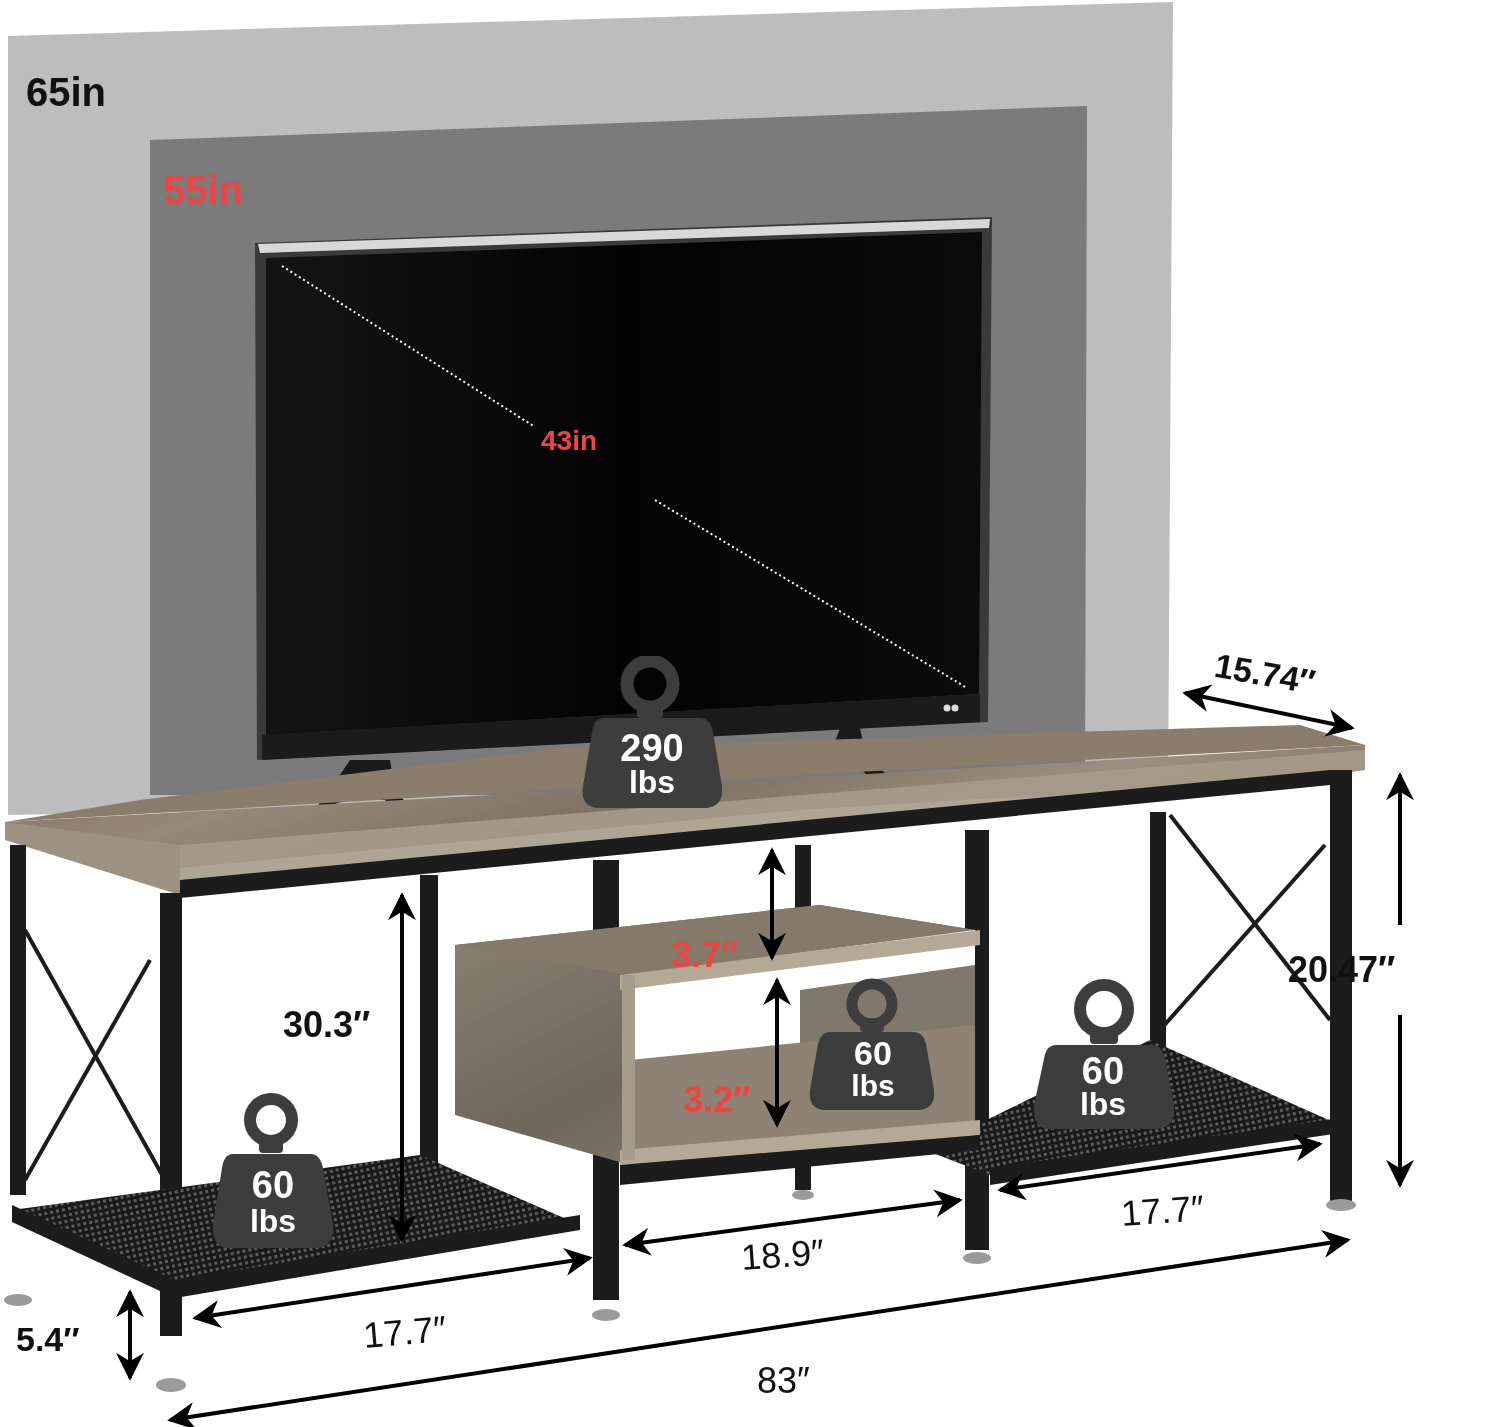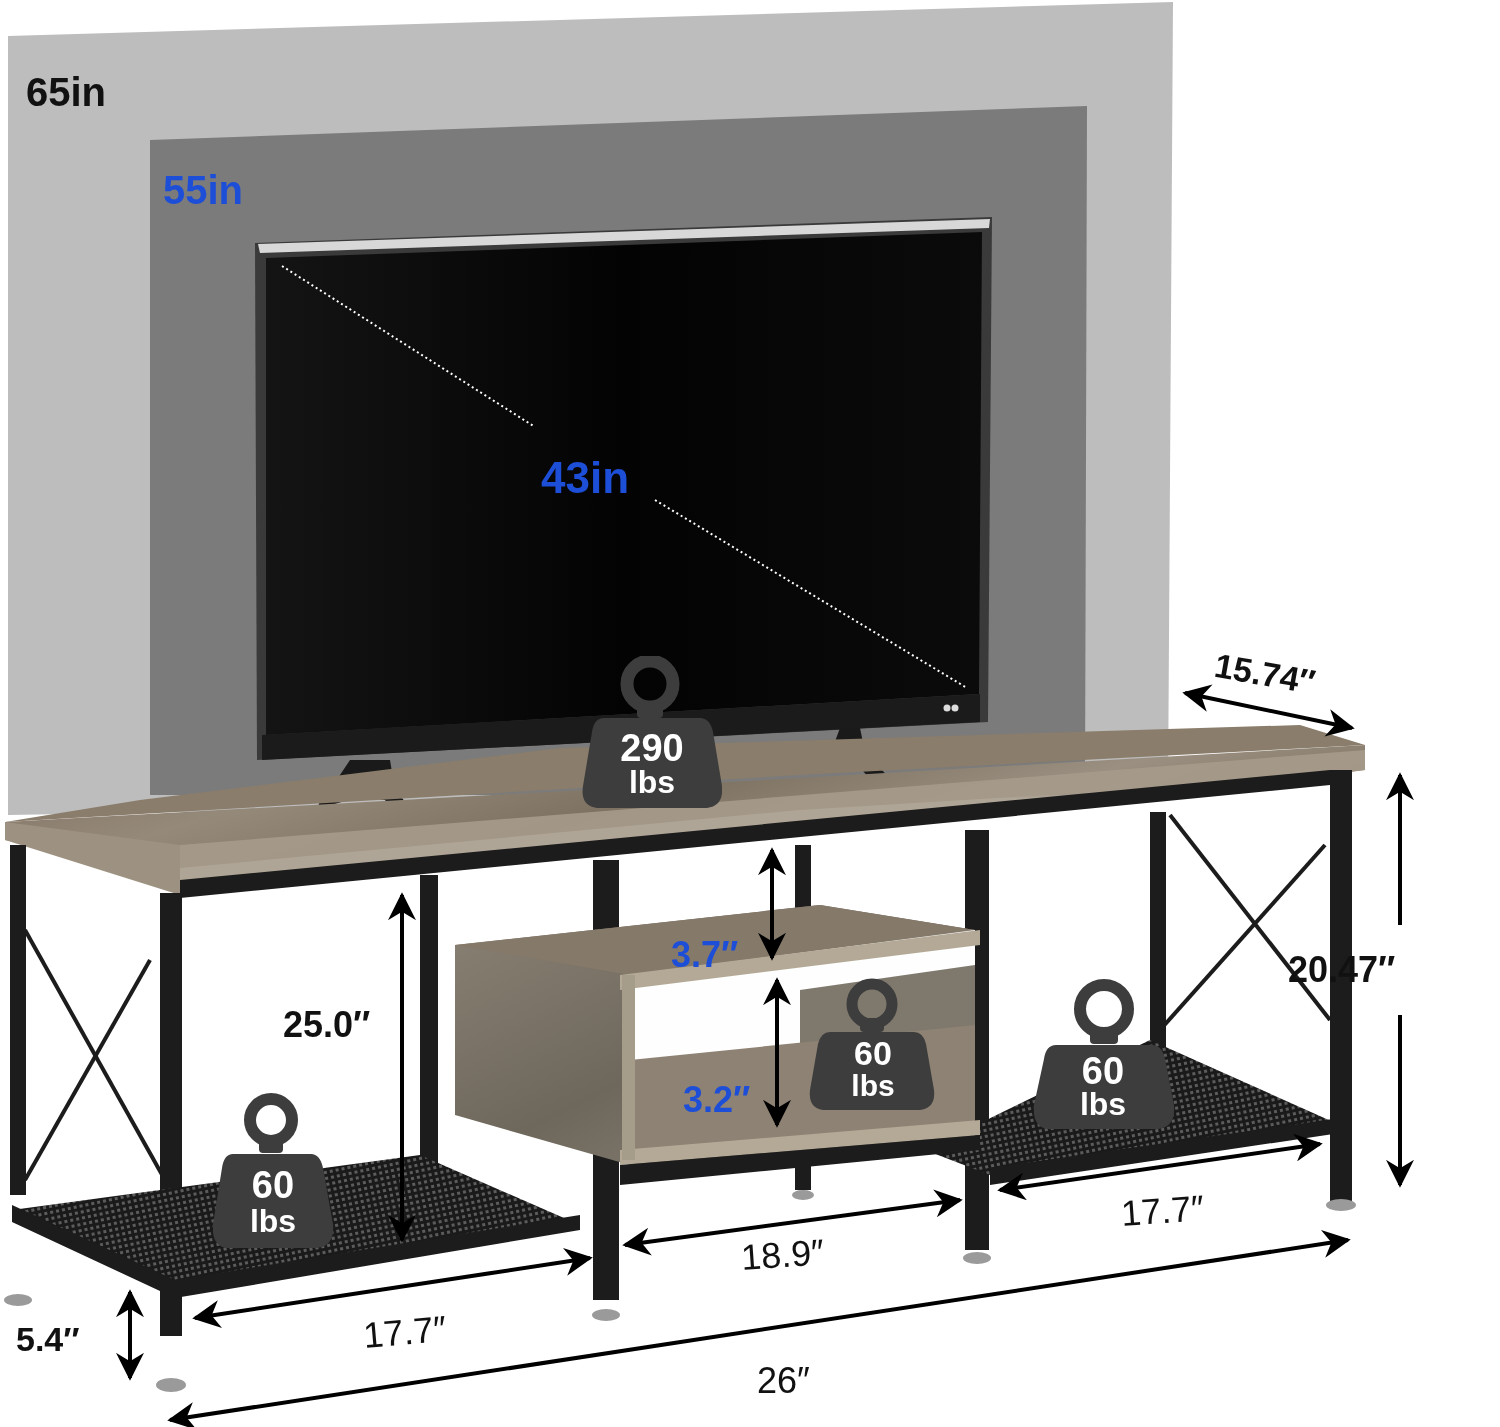--- a/index.html
+++ b/index.html
@@ -1,21 +1,21 @@
 <!DOCTYPE html>
 <html><head>
 <meta charset="utf-8">
 <style>
   html, body { margin:0; padding:0; background:#ffffff; }
   body { width:1500px; height:1427px; position:relative; overflow:hidden;
          font-family:"Liberation Sans", sans-serif; }
   #scene { position:absolute; left:0; top:0; width:1500px; height:1427px; }
   .lbl { position:absolute; font-family:"Liberation Sans", sans-serif; font-weight:bold;
          color:#111; white-space:nowrap; line-height:1; }
-  .lbl-white { color:#1d4ed8; }
+  .lbl-white { color:#ef4444; }
   .weight { position:absolute; width:150px; height:150px; }
   .weight svg { position:absolute; left:0; top:0; }
   .weight .wt-num, .weight .wt-unit { position:absolute; left:0; width:100%; text-align:center;
          font-family:"Liberation Sans", sans-serif; font-weight:bold; color:#fff; line-height:1; }
 </style>
 </head>
 <body>
 
 <svg id="scene" width="1500" height="1427" viewBox="0 0 1500 1427" xmlns="http://www.w3.org/2000/svg">
   <defs>
@@ -127,21 +127,21 @@
     <line x1="195" y1="1318" x2="590" y2="1258" marker-start="url(#arr)" marker-end="url(#arr)"></line>
     <line x1="625" y1="1245" x2="960" y2="1200" marker-start="url(#arr)" marker-end="url(#arr)"></line>
     <line x1="1000" y1="1190" x2="1320" y2="1144" marker-start="url(#arr)" marker-end="url(#arr)"></line>
     <line x1="130" y1="1292" x2="130" y2="1378" marker-start="url(#arr)" marker-end="url(#arr)"></line>
     <line x1="170" y1="1420" x2="1348" y2="1240" marker-start="url(#arr)" marker-end="url(#arr)"></line>
   </g>
 </svg>
 
 <div class="lbl" style="left:26px;top:72px;font-size:40px;">65in</div>
 <div class="lbl lbl-white" style="left:163px;top:170px;font-size:40px;">55in</div>
-<div class="lbl lbl-white" style="left:541px;top:456px;font-size:44px;">43in</div>
+<div class="lbl lbl-white" style="left:541px;top:427px;font-size:28px;">43in</div>
 
 <div class="weight" style="left:582px;top:656px;">
   <svg width="140" height="160" viewBox="0 0 140 160">
     <circle cx="68" cy="28" r="23" fill="none" stroke="#3d3d3d" stroke-width="13"></circle>
     <rect x="55" y="46" width="26" height="16" rx="4" fill="#3d3d3d"></rect>
     <path d="M22,62 L118,62 Q128,62 131,76 L140,130 Q142,150 125,152 L15,152 Q-2,150 1,130 L10,76 Q12,62 22,62 Z" fill="#3d3d3d"></path>
   </svg>
   <div class="wt-num" style="top:73px;font-size:38px;width:140px;">290</div>
   <div class="wt-unit" style="top:110px;font-size:32px;width:140px;">lbs</div>
 </div>
@@ -171,20 +171,20 @@
     <circle cx="76" cy="34" r="24" fill="none" stroke="#3d3d3d" stroke-width="12"></circle>
     <rect x="62" y="53" width="28" height="16" rx="4" fill="#3d3d3d"></rect>
     <path d="M28,70 L124,70 Q134,70 137,84 L146,130 Q148,152 130,154 L20,154 Q4,152 6,130 L16,84 Q18,70 28,70 Z" fill="#3d3d3d"></path>
   </svg>
   <div class="wt-num" style="top:77px;font-size:38px;width:150px;">60</div>
   <div class="wt-unit" style="top:113px;font-size:32px;width:150px;">lbs</div>
 </div>
 
 <div class="lbl" style="left:1218px;top:648px;font-size:34px;font-weight:normal;font-weight:600;transform:rotate(10deg);transform-origin:left top;">15.74″</div>
 <div class="lbl" style="left:1288px;top:952px;font-size:36px;">20.47″</div>
-<div class="lbl" style="left:283px;top:1007px;font-size:36px;">25.0″</div>
+<div class="lbl" style="left:283px;top:1007px;font-size:36px;">30.3″</div>
 <div class="lbl lbl-white" style="left:671px;top:937px;font-size:36px;">3.7″</div>
 <div class="lbl lbl-white" style="left:683px;top:1082px;font-size:36px;">3.2″</div>
 <div class="lbl" style="left:362px;top:1318px;font-size:36px;font-weight:normal;transform:rotate(-5deg);transform-origin:left top;">17.7″</div>
 <div class="lbl" style="left:740px;top:1240px;font-size:36px;font-weight:normal;transform:rotate(-4deg);transform-origin:left top;">18.9″</div>
 <div class="lbl" style="left:1120px;top:1196px;font-size:36px;font-weight:normal;transform:rotate(-4deg);transform-origin:left top;">17.7″</div>
 <div class="lbl" style="left:16px;top:1322px;font-size:34px;">5.4″</div>
-<div class="lbl" style="left:757px;top:1363px;font-size:36px;font-weight:normal;">26″</div>
+<div class="lbl" style="left:757px;top:1363px;font-size:36px;font-weight:normal;">83″</div>
 
 </body></html>

